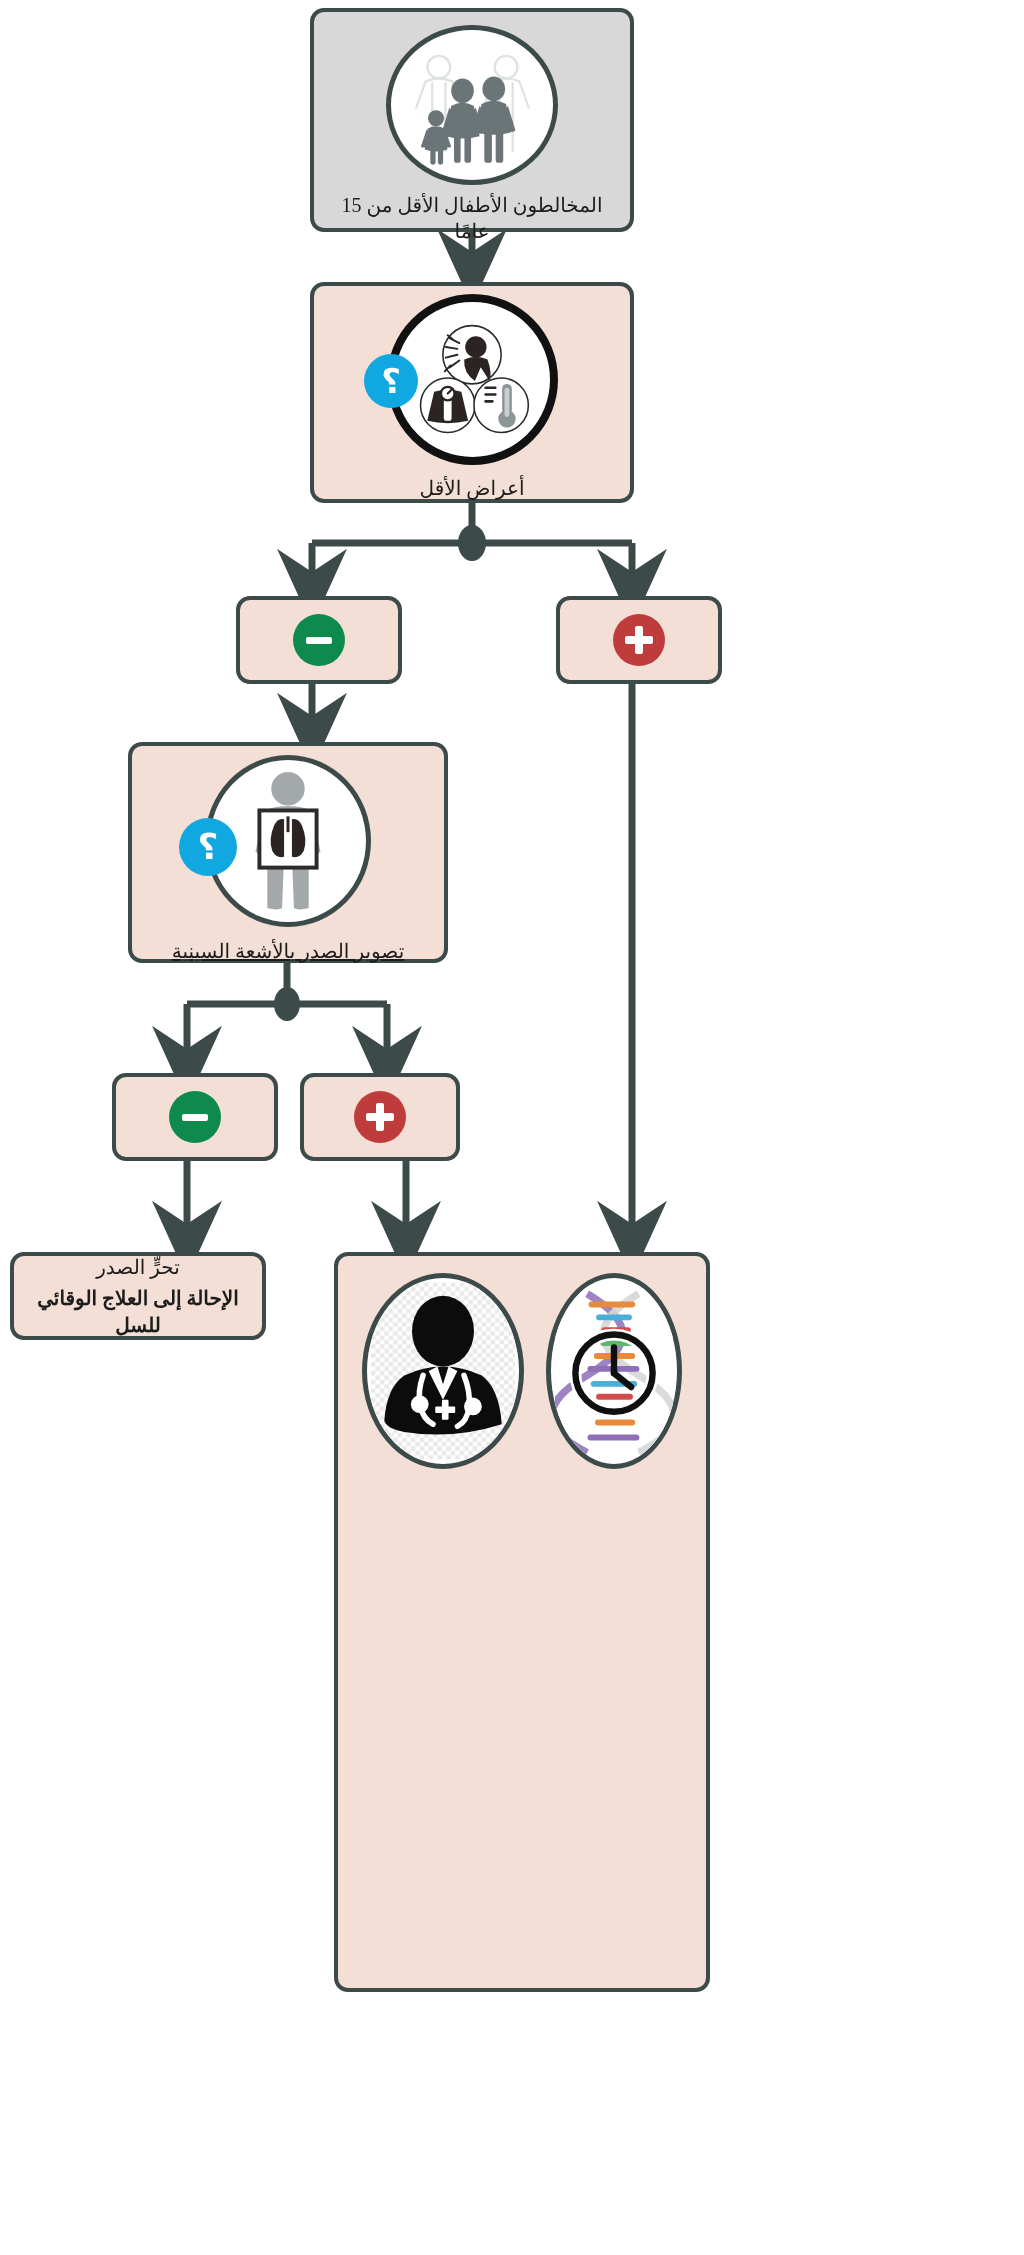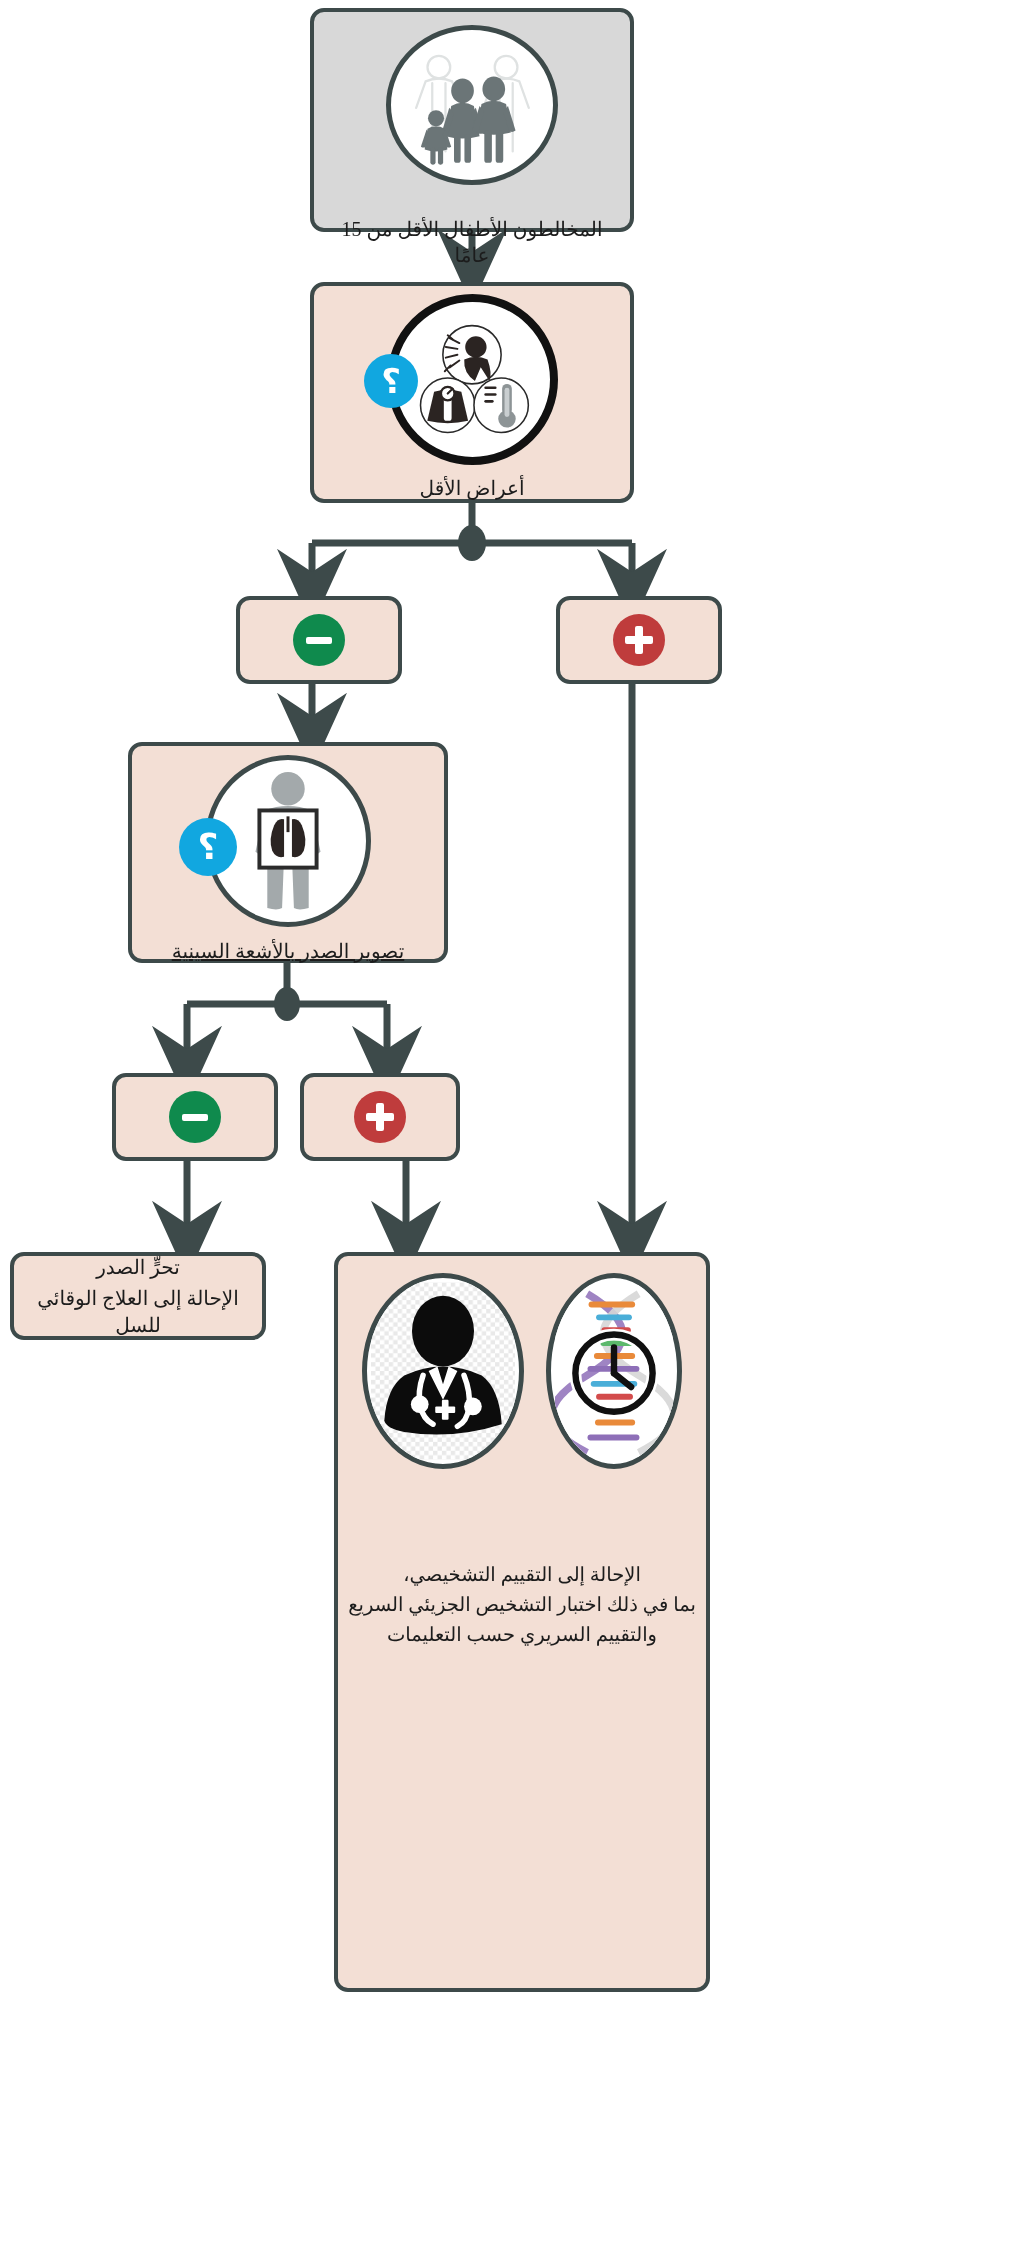--- a/index.html
+++ b/index.html
@@ -12,21 +12,21 @@
 
   .node{
     position:absolute;
     box-sizing:border-box;
     border:4px solid #3d4a4a;
     border-radius:14px;
     background:#f3dfd5;
     display:flex;flex-direction:column;align-items:center;justify-content:flex-start;
     z-index:2;
   }
-  .node.gray{background:#d8d8d8;gap:24px;}
+  .node.gray{background:#d8d8d8;}
 
   .node-label{
     width:100%;
     text-align:center;
     color:#1c1c1c;
     font-size:20px;
     line-height:1.32;
     padding:0 10px;
     box-sizing:border-box;
     direction:rtl;
@@ -238,21 +238,21 @@
 
   <div class="node" style="left:300px;top:1073px;width:160px;height:88px;justify-content:center;">
     <div class="pill pos" style="width:52px;height:52px;position:relative;">
       <span class="bar" style="width:28px;height:8px;"></span>
       <span class="bar" style="width:8px;height:28px;"></span>
     </div>
   </div>
 
   <div class="node" style="left:10px;top:1252px;width:256px;height:88px;justify-content:center;padding:6px 4px;">
     <div class="node-label">تحرٍّ الصدر</div>
-    <div class="node-label" style="margin-top:5px;">الإحالة إلى العلاج الوقائي للسل</div>
+    <div class="node-label" style="margin-top:5px;font-weight:bold;">الإحالة إلى العلاج الوقائي للسل</div>
   </div>
 
   <div class="node" style="left:334px;top:1252px;width:376px;height:740px;padding-top:22px;">
 
     <div class="icon-wrap" style="width:340px;height:186px;gap:22px;">
 
       <div class="circ thin" style="width:126px;height:186px;border-radius:50%;">
         <svg viewBox="0 0 110 160" width="118" height="178">
 
           <rect x="0" y="0" width="110" height="160" fill="#ffffff"></rect>
@@ -308,20 +308,15 @@
           <circle cx="92" cy="112" r="8" fill="#ffffff"></circle>
 
           <g>
             <rect x="58" y="112" width="18" height="6" fill="#ffffff" rx="1"></rect>
             <rect x="64" y="106" width="6" height="18" fill="#ffffff" rx="1"></rect>
           </g>
         </svg>
       </div>
     </div>
 
-    <div style="width:100%;margin-top:96px;">
-      <div class="node-label multi">الإحالة إلى التقييم التشخيصي،</div>
-      <div class="node-label multi">بما في ذلك اختبار التشخيص الجزيئي السريع</div>
-      <div class="node-label multi">والتقييم السريري حسب التعليمات</div>
-    </div>
   </div>
 
 </div>
 
 </body></html>

